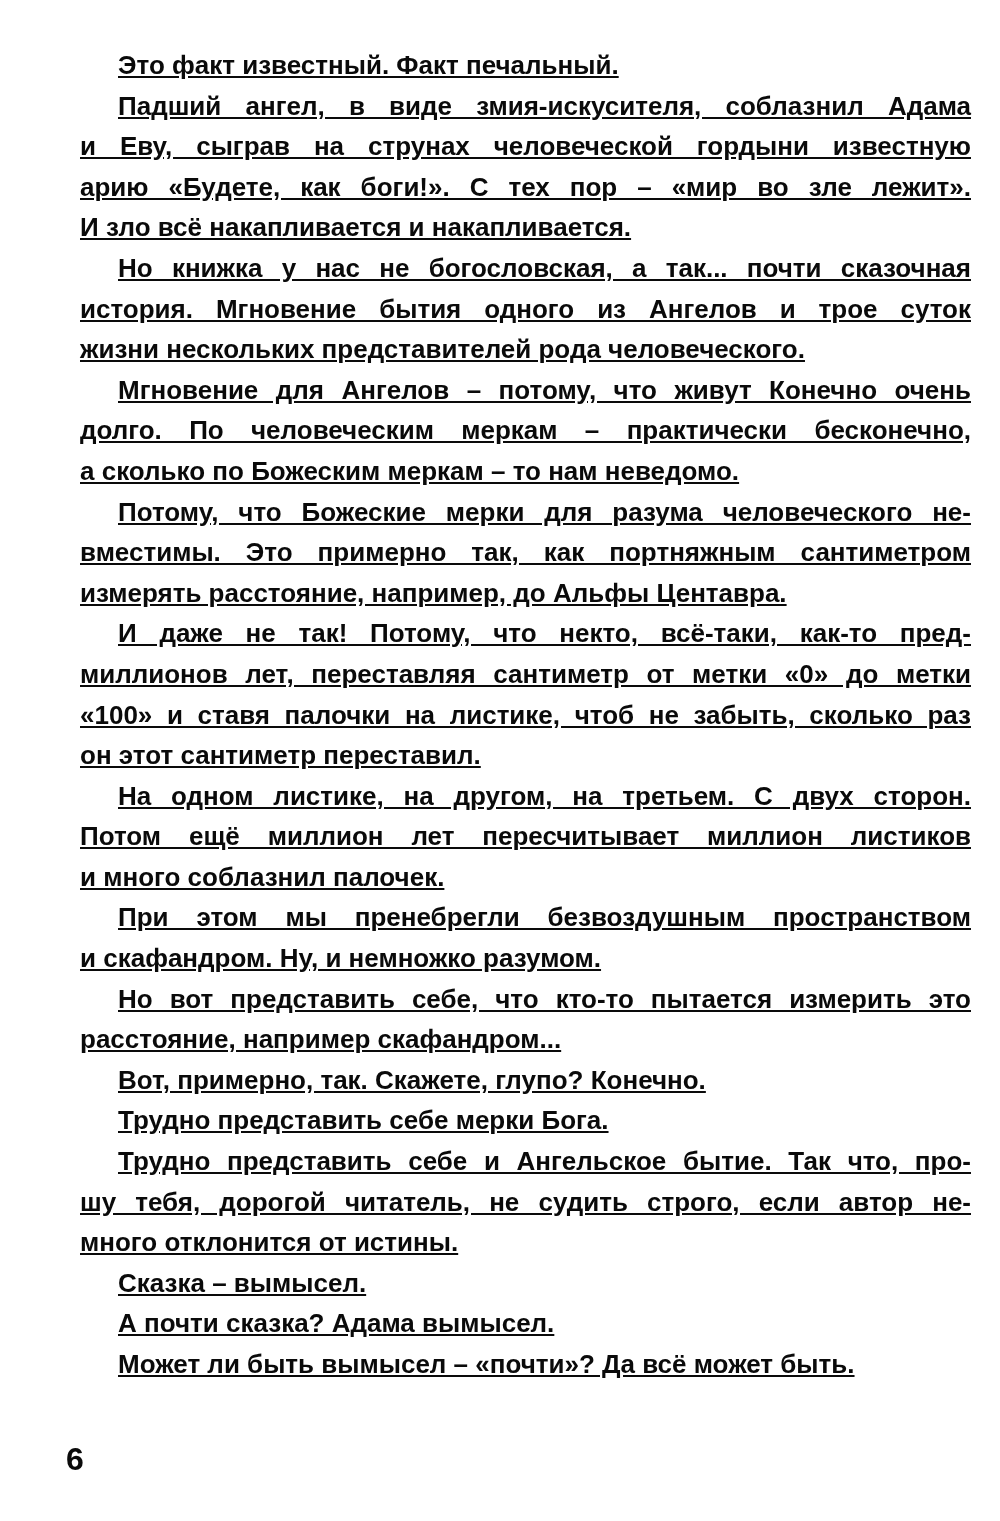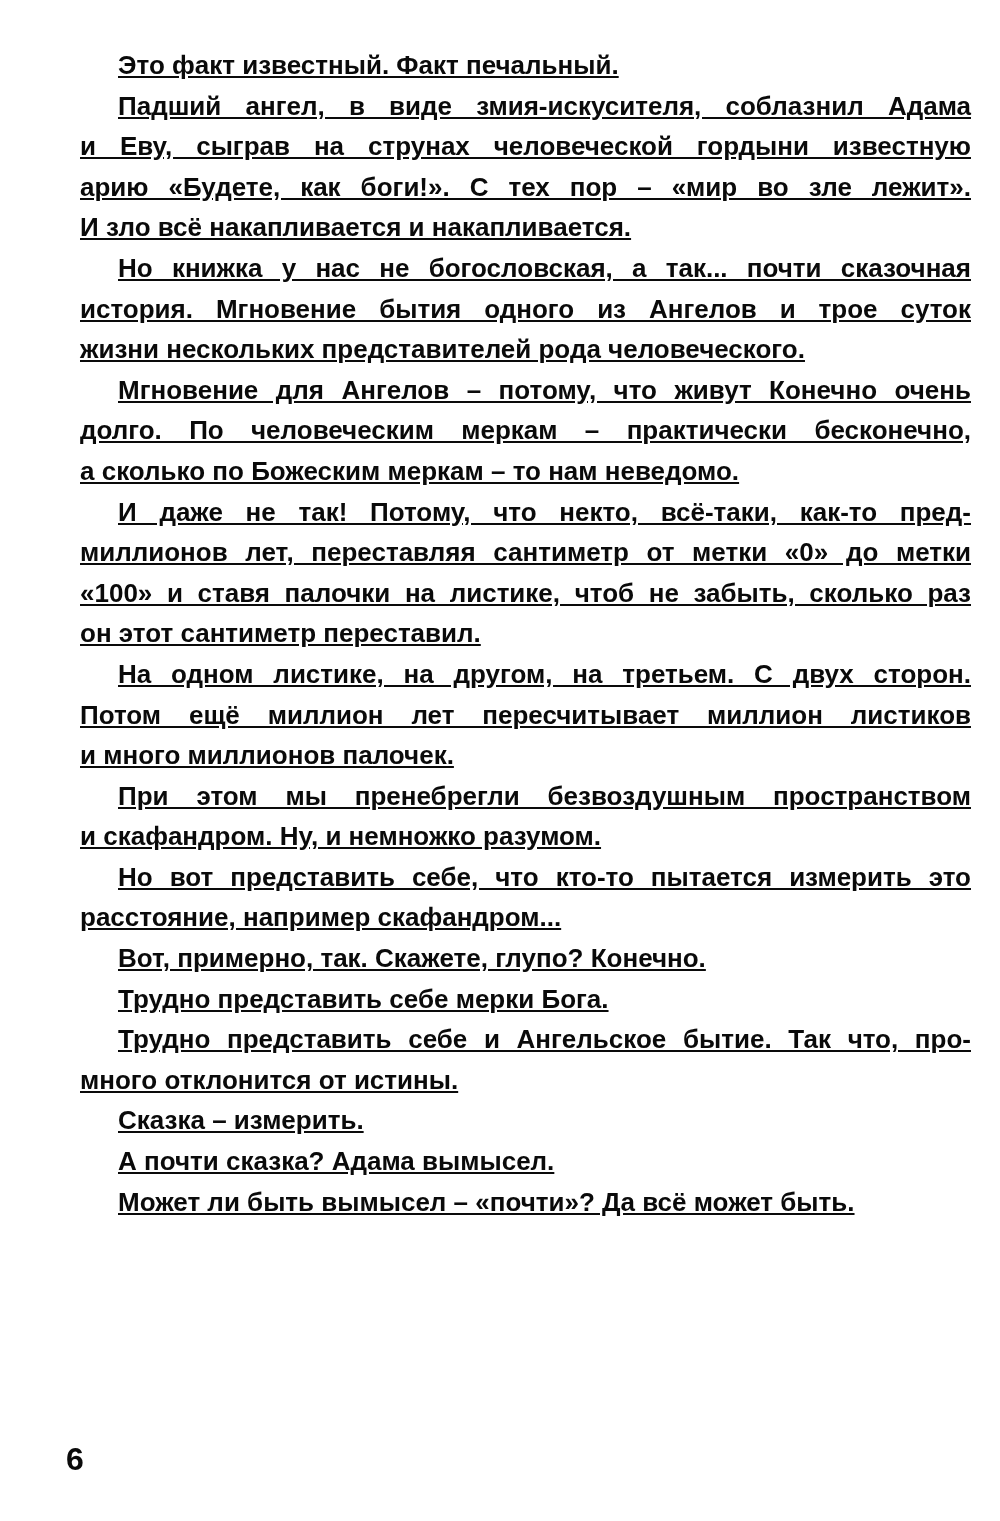--- a/index.html
+++ b/index.html
@@ -63,50 +63,56 @@
         <div class="line indent just">Но книжка у нас не богословская, а так... почти сказочная</div>
         <div class="line just">история. Мгновение бытия одного из Ангелов и трое суток</div>
         <div class="line last">жизни нескольких представителей рода человеческого.</div>
       </div>
       <div class="para">
         <div class="line indent just">Мгновение для Ангелов – потому, что живут Конечно очень</div>
         <div class="line just">долго. По человеческим меркам – практически бесконечно,</div>
         <div class="line last">а сколько по Божеским меркам – то нам неведомо.</div>
       </div>
       <div class="para">
+        <div class="line indent just">Потому, что Божеские мерки для разума человеческого не-</div>
+        <div class="line just">вместимы. Это примерно так, как портняжным сантиметром</div>
+        <div class="line last">измерять расстояние, например, до Альфы Центавра.</div>
+      </div>
+      <div class="para">
         <div class="line indent just">И даже не так! Потому, что некто, всё-таки, как-то пред-</div>
         <div class="line just">миллионов лет, переставляя сантиметр от метки «0» до метки</div>
         <div class="line just">«100» и ставя палочки на листике, чтоб не забыть, сколько раз</div>
         <div class="line last">он этот сантиметр переставил.</div>
       </div>
       <div class="para">
         <div class="line indent just">На одном листике, на другом, на третьем. С двух сторон.</div>
         <div class="line just">Потом ещё миллион лет пересчитывает миллион листиков</div>
-        <div class="line last">и много миллионов палочек.</div>
+        <div class="line last">и много соблазнил палочек.</div>
       </div>
       <div class="para">
         <div class="line indent just">При этом мы пренебрегли безвоздушным пространством</div>
         <div class="line last">и скафандром. Ну, и немножко разумом.</div>
       </div>
       <div class="para">
         <div class="line indent just">Но вот представить себе, что кто-то пытается измерить это</div>
         <div class="line last">расстояние, например скафандром...</div>
       </div>
       <div class="para">
         <div class="line indent last">Вот, примерно, так. Скажете, глупо? Конечно.</div>
       </div>
       <div class="para">
         <div class="line indent last">Трудно представить себе мерки Бога.</div>
       </div>
       <div class="para">
         <div class="line indent just">Трудно представить себе и Ангельское бытие. Так что, про-</div>
+        <div class="line just">шу тебя, дорогой читатель, не судить строго, если автор не-</div>
         <div class="line last">много отклонится от истины.</div>
       </div>
       <div class="para">
-        <div class="line indent last">Сказка – измерить.</div>
+        <div class="line indent last">Сказка – вымысел.</div>
       </div>
       <div class="para">
         <div class="line indent last">А почти сказка? Адама вымысел.</div>
       </div>
       <div class="para">
         <div class="line indent last">Может ли быть вымысел – «почти»? Да всё может быть.</div>
       </div>
     </div>
   <div class="page-number">6</div>
 </div>

